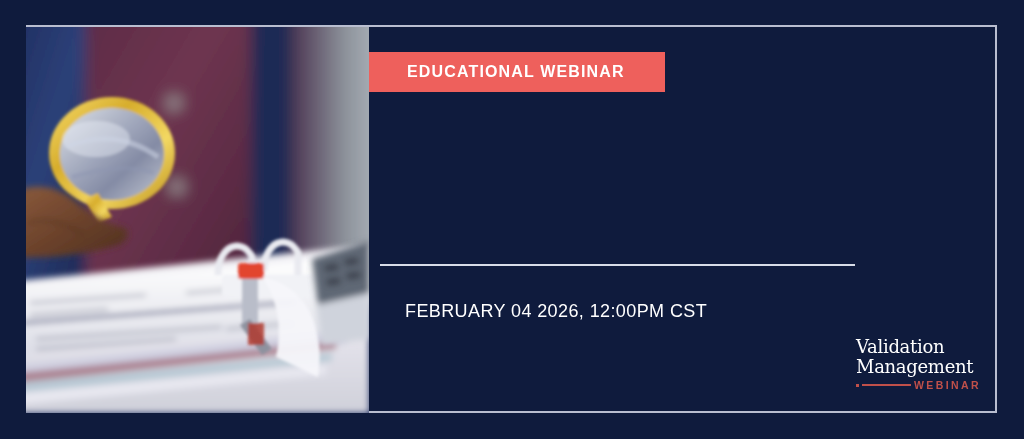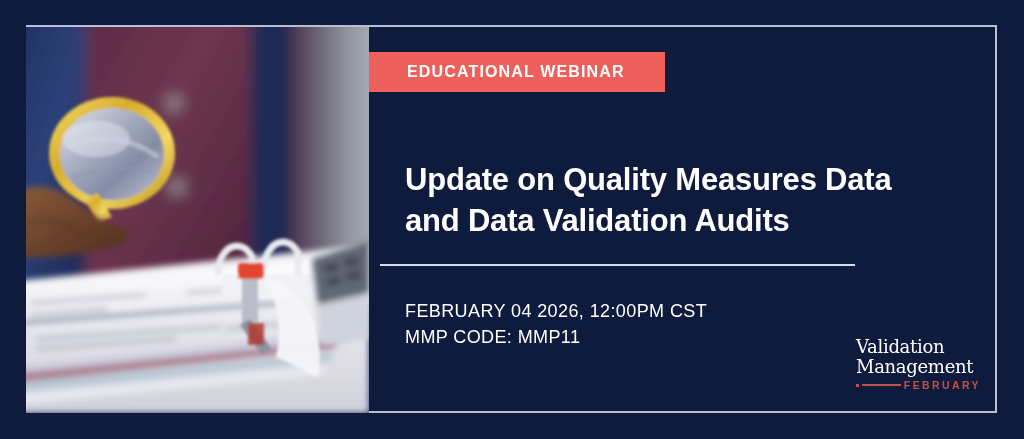--- a/index.html
+++ b/index.html
@@ -272,36 +272,31 @@
         </g>
         <path d="M290 278 L343 266 L343 312 L296 318 Z" fill="#cfd3dc"></path>
       </g>
     </svg>
   </div>
 
   <div class="content">
 
     <div class="badge">EDUCATIONAL WEBINAR</div>
 
-    <div class="title">
-      <div>Update on Quality Measures Data</div>
-      <div>and Data Validation Audits</div>
-    </div>
 
     <div class="divider"></div>
 
     <div class="meta">
       <div>FEBRUARY 04 2026, 12:00PM CST</div>
-      <div>MMP CODE: MMP11</div>
     </div>
 
     <div class="logo">
       <div class="logo-line1">Validation</div>
       <div class="logo-line2">Management</div>
       <div class="logo-partners-row">
         <span class="logo-dot"></span>
         <span class="logo-rule"></span>
-        <span class="logo-partners">FEBRUARY</span>
+        <span class="logo-partners">WEBINAR</span>
       </div>
     </div>
 
   </div>
 </div>
 
 </body></html>

